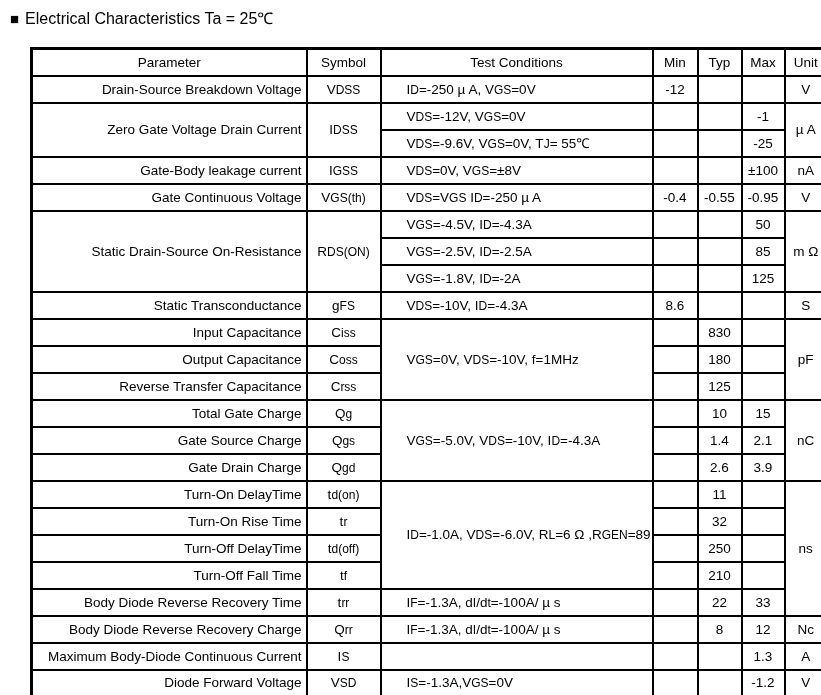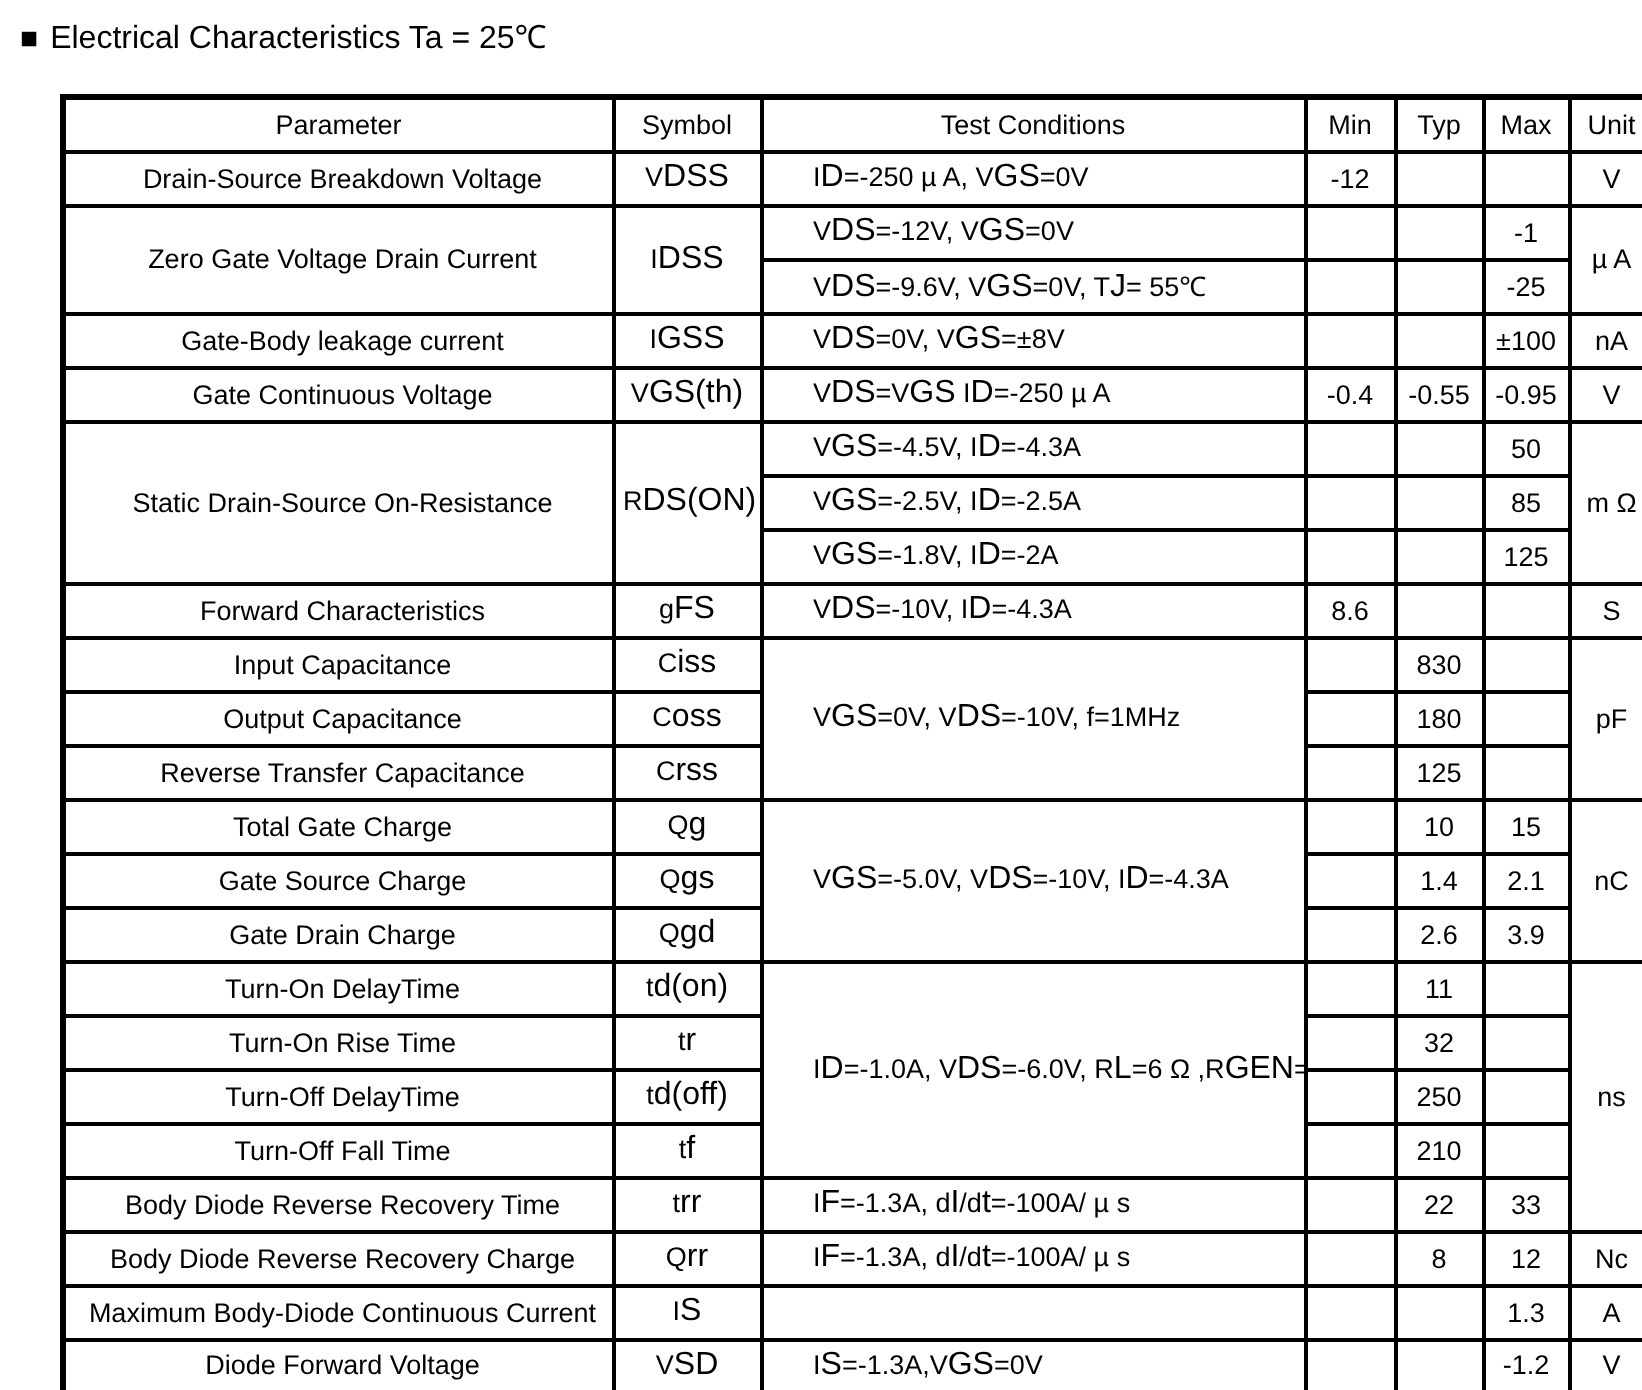--- a/index.html
+++ b/index.html
@@ -28,23 +28,23 @@
     border: 2px solid #000;
     height: 27px;
     padding: 0 4px;
     font-size: 13.5px;
     font-weight: 400;
     text-align: center;
     vertical-align: middle;
     overflow: hidden;
     white-space: nowrap;
   }
-  .spec td.p { text-align: center; padding-left: 8px; }
+  .spec td.p { text-align: right; padding-left: 8px; }
   .spec td.c { text-align: left; padding-left: 25px; }
-  .sub { font-size: 16px; }
+  .sub { font-size: 12px; }
 </style>
 </head>
 <body>
 
 <div class="title">
   <span class="bullet">■</span><span>Electrical Characteristics Ta = 25℃</span>
 </div>
 
 <table class="spec">
   <colgroup>
@@ -125,21 +125,21 @@
       <td></td>
       <td><span>85</span></td>
     </tr>
     <tr>
       <td class="c"><span>V</span><span class="sub">GS</span><span>=-1.8V, I</span><span class="sub">D</span><span>=-2A</span></td>
       <td></td>
       <td></td>
       <td><span>125</span></td>
     </tr>
     <tr>
-      <td class="p"><span>Forward Characteristics</span></td>
+      <td class="p"><span>Static Transconductance</span></td>
       <td><span>g</span><span class="sub">FS</span><span></span></td>
       <td class="c"><span>V</span><span class="sub">DS</span><span>=-10V, I</span><span class="sub">D</span><span>=-4.3A</span></td>
       <td><span>8.6</span></td>
       <td></td>
       <td></td>
       <td><span>S</span></td>
     </tr>
     <tr>
       <td class="p"><span>Input Capacitance</span></td>
       <td><span>C</span><span class="sub">iss</span><span></span></td>

